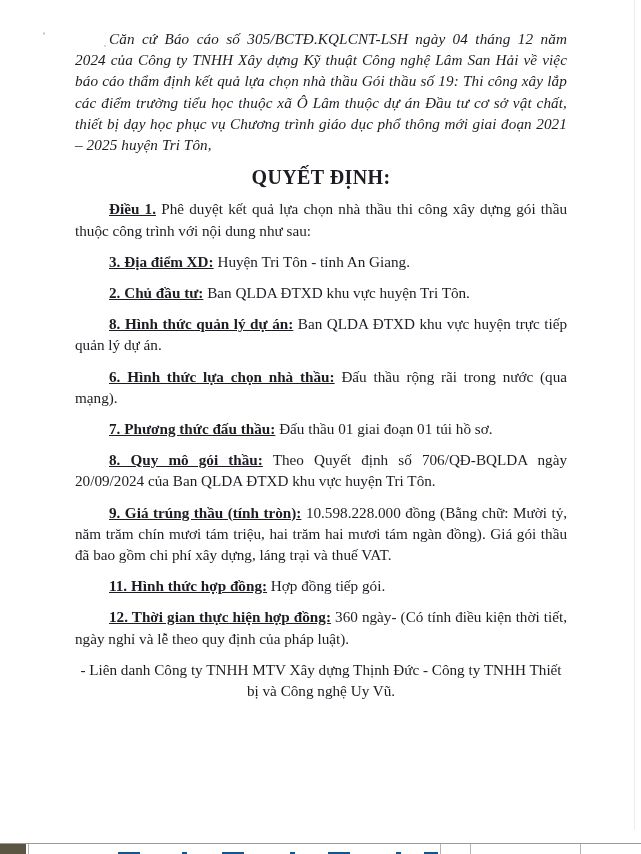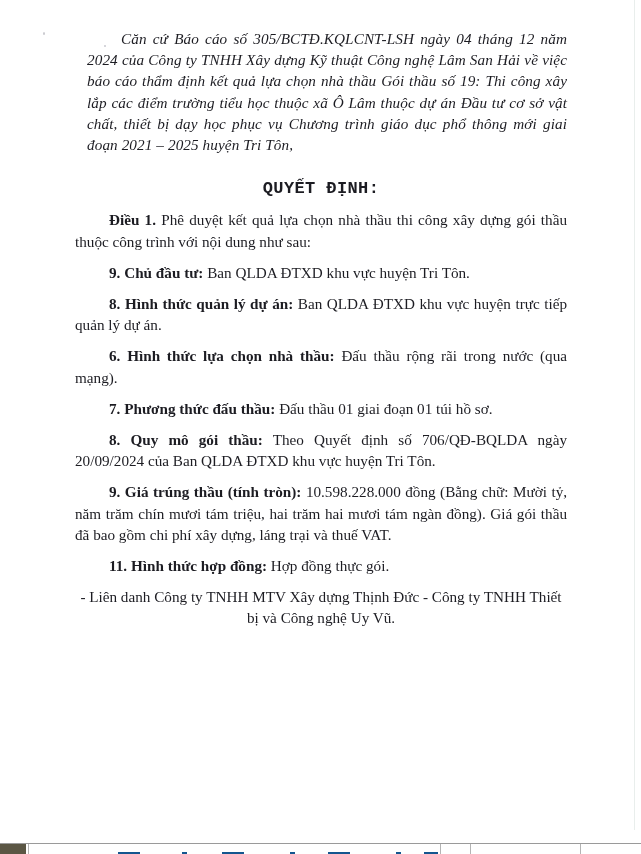--- a/index.html
+++ b/index.html
@@ -46,38 +46,36 @@
     font-size: 15.2px;
     line-height: 21.2px;
     text-align: justify;
     text-justify: inter-word;
   }
 
   .preamble {
     font-style: italic;
     text-indent: 34px;
     letter-spacing: 0.1px;
-    margin-left: 12px;
   }
 
   .decision-heading {
     text-align: center;
     font-weight: bold;
-    font-size: 17px;
+    font-size: 20px;
     letter-spacing: 0.4px;
-    margin-top: 23px;
-    font-family: Liberation Mono, monospace;
+    margin-top: 12px;
   }
 
   .para {
     text-indent: 34px;
     margin-top: 10px;
   }
 
-  .run-in { font-weight: bold; }
+  .run-in { font-weight: bold; text-decoration: underline; }
 
   .centered {
     text-align: center;
     text-indent: 0;
     margin-top: 10px;
   }
 
   
   .bottom-clip {
     position: absolute;
@@ -132,23 +130,27 @@
 
     <p class="decision-heading">QUYẾT ĐỊNH:</p>
 
     <p class="para">
       <span class="run-in">Điều 1.</span>
       <span>Phê duyệt kết quả lựa chọn nhà thầu thi công xây dựng gói thầu thuộc công trình với nội dung như sau:</span>
     </p>
 
 
 
-
-    <p class="para">
-      <span class="run-in">9. Chủ đầu tư:</span>
+    <p class="para">
+      <span class="run-in">3. Địa điểm XD:</span>
+      <span>Huyện Tri Tôn - tỉnh An Giang.</span>
+    </p>
+
+    <p class="para">
+      <span class="run-in">2. Chủ đầu tư:</span>
       <span>Ban QLDA ĐTXD khu vực huyện Tri Tôn.</span>
     </p>
 
     <p class="para">
       <span class="run-in">8. Hình thức quản lý dự án:</span>
       <span>Ban QLDA ĐTXD khu vực huyện trực tiếp quản lý dự án.</span>
     </p>
 
     <p class="para">
       <span class="run-in">6. Hình thức lựa chọn nhà thầu:</span>
@@ -166,23 +168,27 @@
     </p>
 
     <p class="para">
       <span class="run-in">9. Giá trúng thầu (tính tròn):</span>
       <span>10.598.228.000 đồng (Bằng chữ: Mười tỷ, năm trăm chín mươi tám triệu, hai trăm hai mươi tám ngàn đồng). Giá gói thầu đã bao gồm chi phí xây dựng, láng trại và thuế VAT.</span>
     </p>
 
 
     <p class="para">
       <span class="run-in">11. Hình thức hợp đồng:</span>
-      <span>Hợp đồng thực gói.</span>
-    </p>
-
+      <span>Hợp đồng tiếp gói.</span>
+    </p>
+
+    <p class="para">
+      <span class="run-in">12. Thời gian thực hiện hợp đồng:</span>
+      <span>360 ngày- (Có tính điều kiện thời tiết, ngày nghỉ và lễ theo quy định của pháp luật).</span>
+    </p>
 
 
     <p class="centered">- Liên danh Công ty TNHH MTV Xây dựng Thịnh Đức - Công ty TNHH Thiết bị và Công nghệ Uy Vũ.</p>
 
   </div>
 
   <div class="bottom-clip">
     <div class="clip-rule"></div>
     <div class="clip-left-block"></div>
     <div class="clip-cell-border" style="left:28px;"></div>

